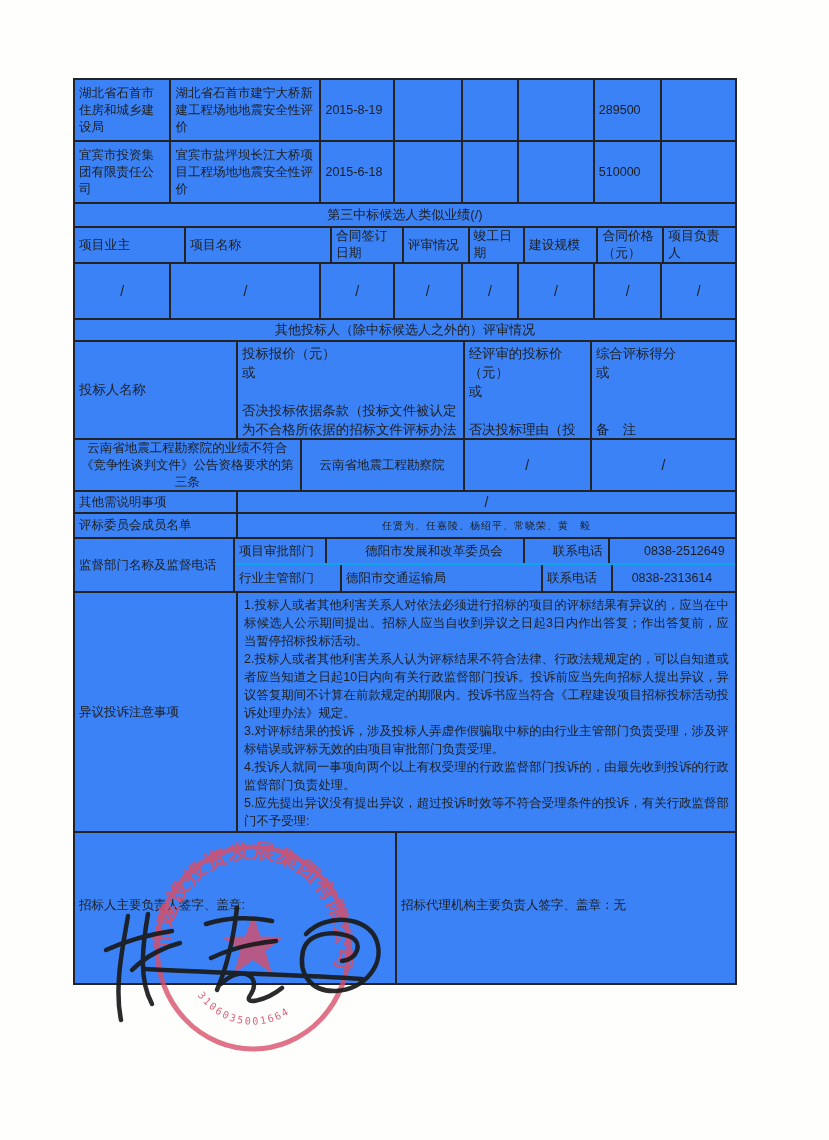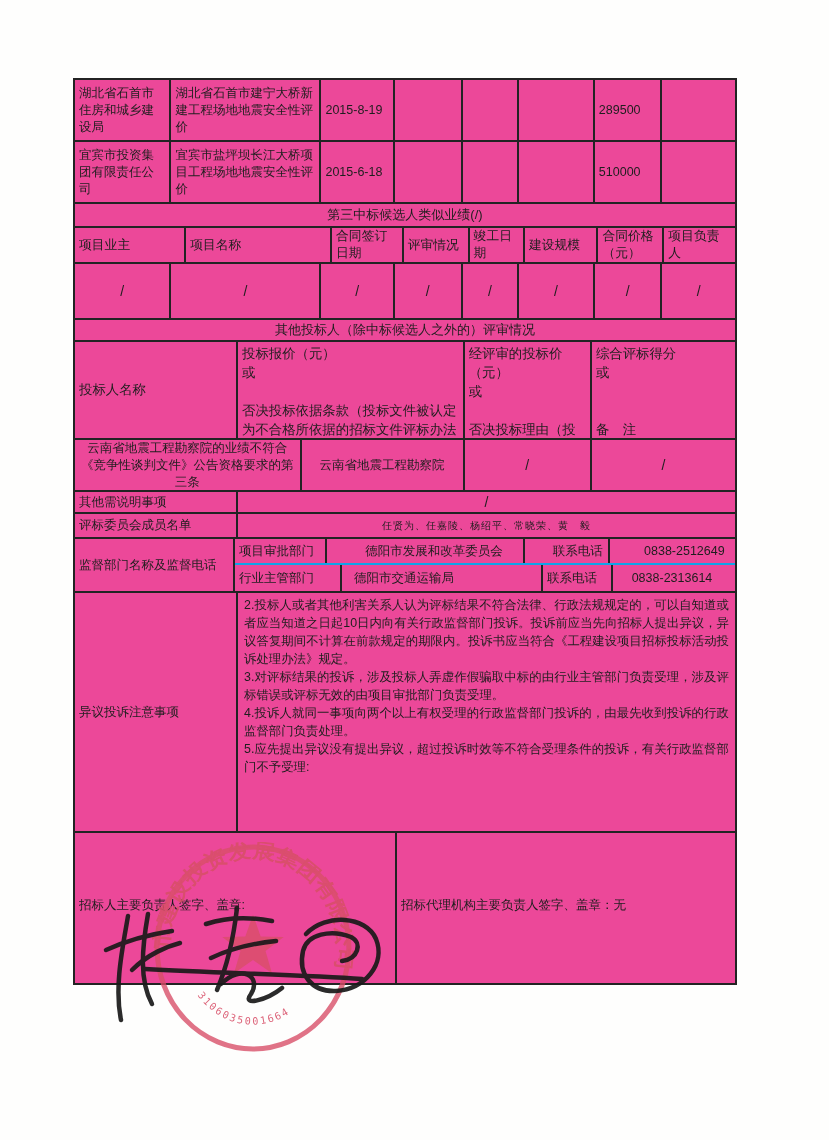--- a/index.html
+++ b/index.html
@@ -1,18 +1,18 @@
 <!DOCTYPE html>
 <html><head>
 <meta charset="utf-8">
 <style>
   html,body{margin:0;padding:0;background:#ffffff;}
   .page{position:relative;width:829px;height:1140px;background:#fefefd;overflow:hidden;
         font-family:"Liberation Sans","DejaVu Sans",sans-serif;color:#1e1e1e;font-size:12.5px;}
-  .tbl{position:absolute;left:73px;top:78px;width:664px;border:2px solid #232323;box-sizing:border-box;background:#ec4899;}
+  .tbl{position:absolute;left:73px;top:78px;width:664px;border:2px solid #232323;box-sizing:border-box;background:#3b82f6;}
   .r{display:flex;border-bottom:2px solid #232323;box-sizing:border-box;}
   .r:last-child{border-bottom:none;}
   .c{border-right:2px solid #232323;box-sizing:border-box;padding:2px 4px;display:flex;overflow:hidden;}
   .c:last-child{border-right:none;}
   .vc{align-items:center;}
   .tc{align-items:flex-start;}
   .cc{justify-content:center;text-align:center;}
   .pre{white-space:pre-line;}
   .sec-title{justify-content:center;align-items:center;text-align:center;font-size:13px;border-radius:10px;}
   .hdr{font-size:12.8px;}
@@ -120,30 +120,31 @@
       <div class="c vc" style="width:164px">监督部门名称及监督电话</div>
       <div style="width:500px;display:flex;flex-direction:column;">
         <div class="r" style="height:27px;border-bottom:2px solid #0ea5e9;gap:24px;">
           <div class="c vc" style="width:107px">项目审批部门</div>
           <div class="c vc" style="width:201px;padding-left:14px">德阳市发展和改革委员会</div>
           <div class="c vc" style="width:70px">联系电话</div>
           <div class="c vc cc" style="width:118px">0838-2512649</div>
         </div>
         <div class="r" style="height:27px;border-bottom:none;">
           <div class="c vc" style="width:107px">行业主管部门</div>
-          <div class="c vc" style="width:201px;padding-left:12px">德阳市交通运输局</div>
+          <div class="c vc" style="width:201px;padding-left:4px">德阳市交通运输局</div>
           <div class="c vc" style="width:70px">联系电话</div>
           <div class="c vc cc" style="width:118px">0838-2313614</div>
         </div>
       </div>
     </div>
 
     <div class="r" style="height:240px">
       <div class="c vc" style="width:164px">异议投诉注意事项</div>
       <div class="c tc law" style="width:500px;flex-direction:column;padding:3px 6px;">
+        <div>1.投标人或者其他利害关系人对依法必须进行招标的项目的评标结果有异议的，应当在中标候选人公示期间提出。招标人应当自收到异议之日起3日内作出答复；作出答复前，应当暂停招标投标活动。</div>
         <div>2.投标人或者其他利害关系人认为评标结果不符合法律、行政法规规定的，可以自知道或者应当知道之日起10日内向有关行政监督部门投诉。投诉前应当先向招标人提出异议，异议答复期间不计算在前款规定的期限内。投诉书应当符合《工程建设项目招标投标活动投诉处理办法》规定。</div>
         <div>3.对评标结果的投诉，涉及投标人弄虚作假骗取中标的由行业主管部门负责受理，涉及评标错误或评标无效的由项目审批部门负责受理。</div>
         <div>4.投诉人就同一事项向两个以上有权受理的行政监督部门投诉的，由最先收到投诉的行政监督部门负责处理。</div>
         <div>5.应先提出异议没有提出异议，超过投诉时效等不符合受理条件的投诉，有关行政监督部门不予受理:</div>
 
       </div>
     </div>
 
     <div class="r" style="height:150px">
       <div class="c sign-label" style="width:322px">招标人主要负责人签字、盖章:</div>

